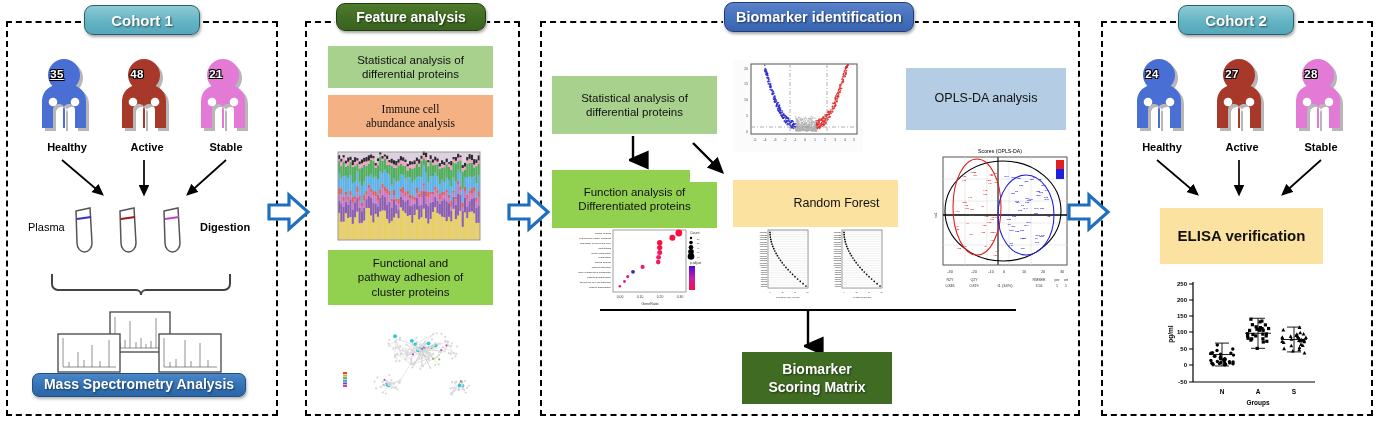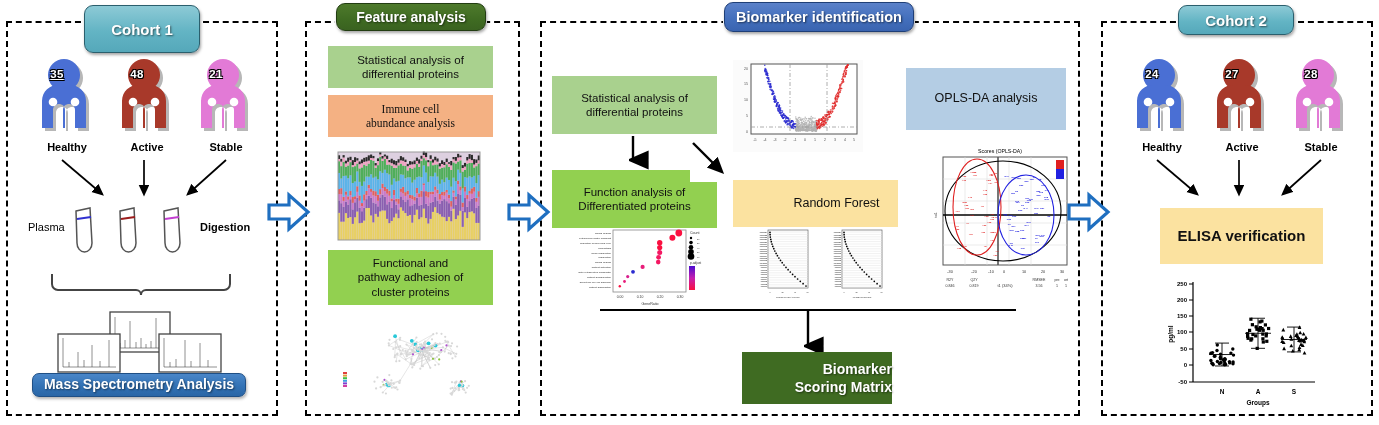--- a/index.html
+++ b/index.html
@@ -17,41 +17,41 @@
 
   .title-gap{position:absolute;background:#fff;z-index:25;}
 
   .lbl{position:absolute;box-sizing:border-box;display:flex;align-items:center;
        justify-content:center;text-align:center;color:#111;line-height:1.22;}
   .g-light{background:#a9d18e;}
   .g-mid{background:#92d050;}
   .orange{background:#f4b183;}
   .yellowbox{background:#fbe2a0;}
   .bluebox{background:#b4cde4;}
-  .darkgreen{background:#3f6b22;color:#fff;font-weight:bold;text-shadow:1px 1px 2px rgba(0,0,0,.5);align-items:flex-end;}
+  .darkgreen{background:#3f6b22;color:#fff;font-weight:bold;text-shadow:1px 1px 2px rgba(0,0,0,.5);}
   .msbar{background:linear-gradient(180deg,#4a86c8 0%,#3272b5 55%,#2a66a6 100%);
          border:1.5px solid #1f4f85;border-radius:7px;color:#fff;font-weight:bold;
          text-shadow:1px 1px 2px rgba(0,0,0,.5);box-shadow:1px 2px 3px rgba(0,0,0,.3);}
 
   .cap{position:absolute;font-size:11px;font-weight:bold;color:#000;text-align:center;}
   .person{position:absolute;}
   .num{position:absolute;font-size:11.5px;font-weight:bold;text-align:center;
        color:#fff;text-shadow:-1px -1px 0 #000,1px -1px 0 #000,-1px 1px 0 #000,1px 1px 0 #000;
        letter-spacing:.3px;}
   .vialtxt{position:absolute;font-size:11px;color:#000;}
   svg{display:block;overflow:visible;}
   .chev{position:absolute;z-index:28;}
   .fig{position:absolute;background:#fff;}
 </style>
 </head>
 <body>
 
 <div class="panel" style="left:6px;top:21px;width:272px;height:395px;"></div>
 <div class="title-gap" style="left:83px;top:16px;width:118px;height:12px;"></div>
-<div class="panel-title t-teal" style="left:84px;top:5px;width:116px;height:48px;font-size:15px;">Cohort 1</div>
+<div class="panel-title t-teal" style="left:84px;top:5px;width:116px;height:30px;font-size:15px;">Cohort 1</div>
 
 <div class="person" style="left:30px;top:58px;">
   <svg width="74" height="78" viewBox="0 0 74 78">
     <g transform="translate(3,3)" opacity=".28">
       <circle cx="34" cy="17" r="16" fill="#000"></circle>
       <path d="M12 43c0-10 8-16 16-16h12c8 0 16 6 16 16v27h-11V52c0-4-3-6-6-6s-6 2-6 6v18H35V52c0-4-3-6-6-6s-6 2-6 6v18H12z" fill="#000"></path>
     </g>
     <circle cx="34" cy="17" r="16" fill="#4a6fd4"></circle>
     <path d="M12 43c0-10 8-16 16-16h12c8 0 16 6 16 16v27h-11V52c0-4-3-6-6-6s-6 2-6 6v18H35V52c0-4-3-6-6-6s-6 2-6 6v18H12z" fill="#4a6fd4"></path>
     <circle cx="23" cy="44" r="4.3" fill="#fff"></circle>

